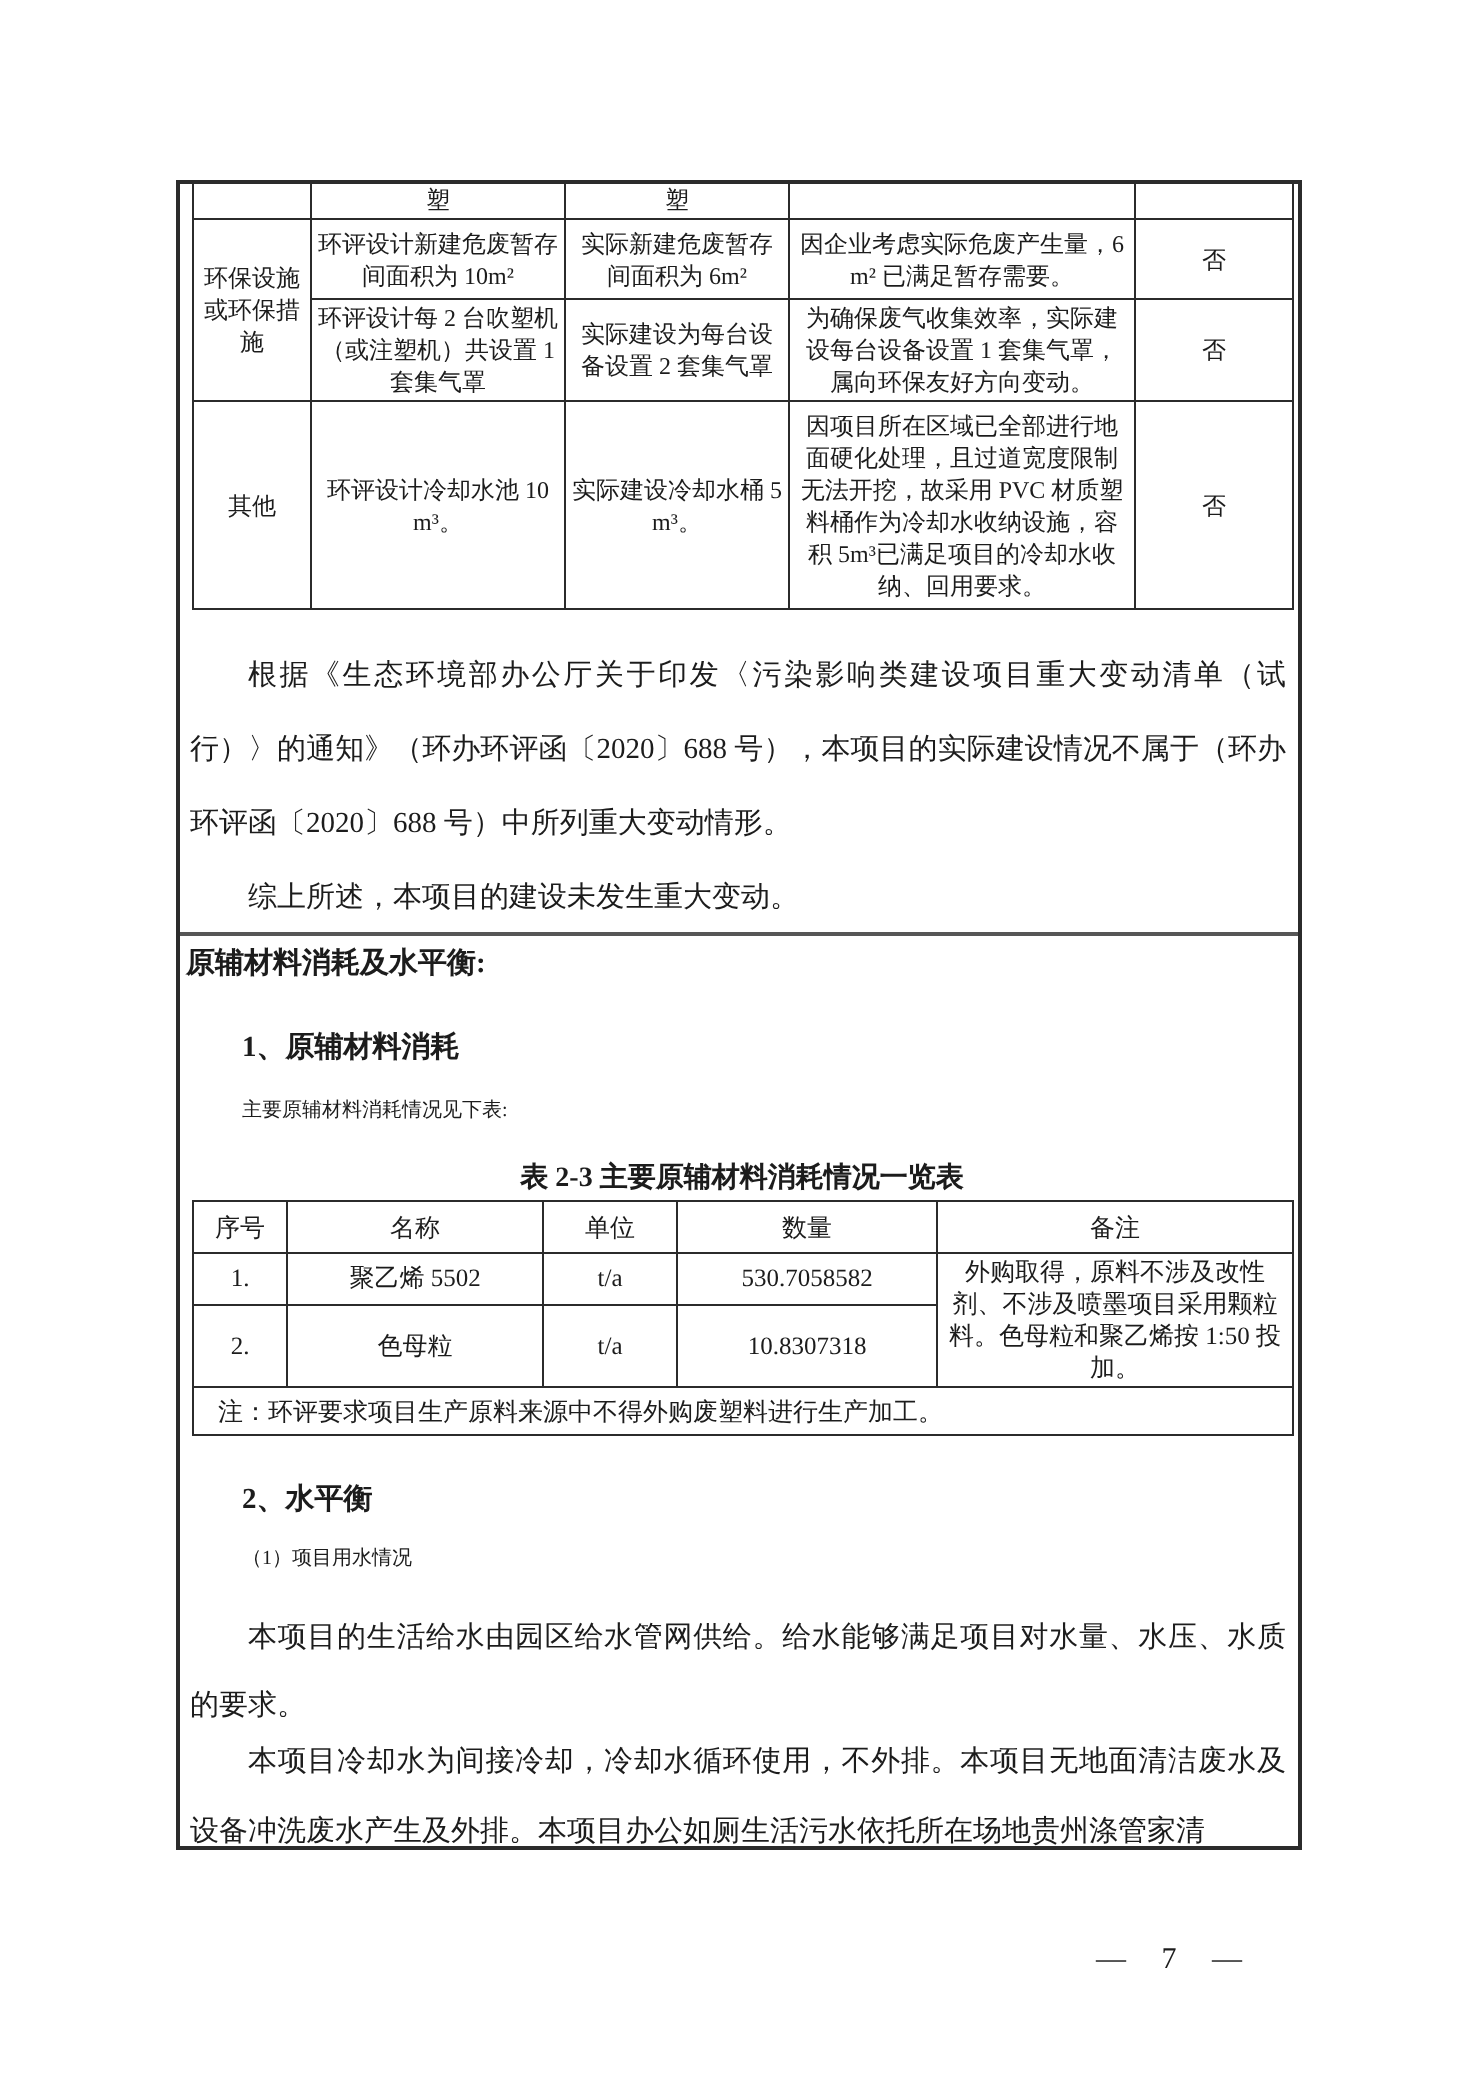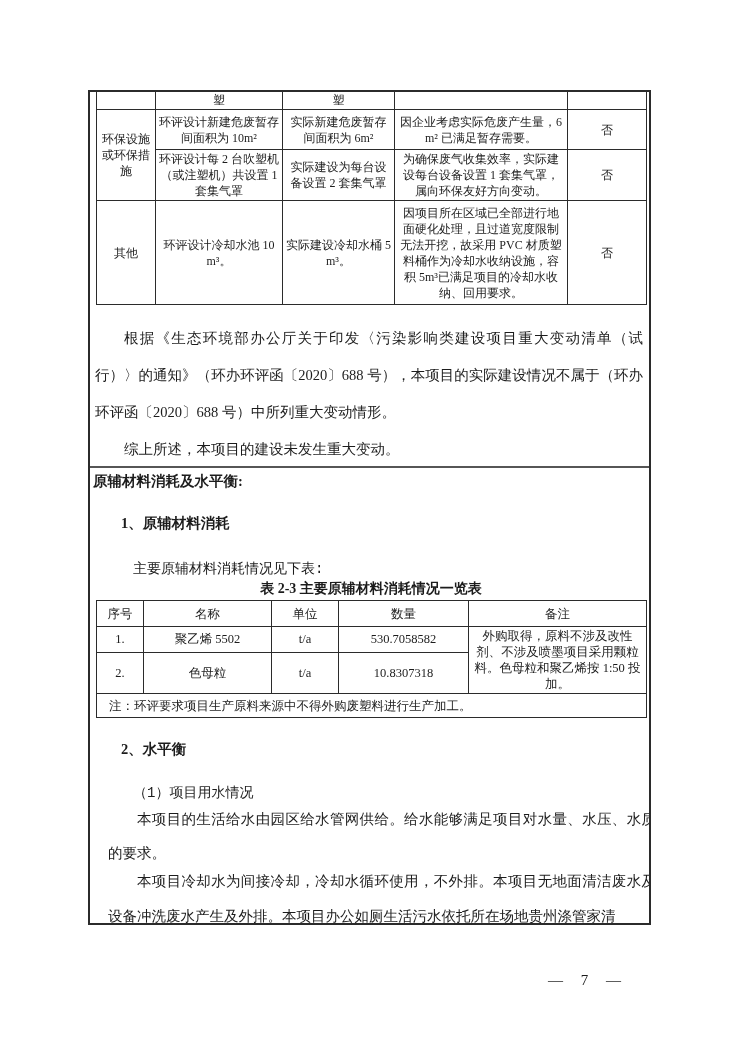--- a/index.html
+++ b/index.html
@@ -27,27 +27,27 @@
   .mat-table .note-cell { text-align:left; padding-left:12px;margin-left:20px; }
 
   .para {
     position:absolute; left:5px; width:548px; margin:0;
     font-size:14.5px; line-height:37px;
     text-align:justify; text-indent:2em;
   }
   .divider { position:absolute; left:0; right:0; top:374px; border-top:2.5px solid #565656; }
 
   .h-bold { position:absolute; margin:0; font-size:14.5px; font-weight:bold;text-align:center; }
-  .h-reg  { position:absolute; margin:12px; font-size:14px;font-family:Liberation Mono, monospace; }
+  .h-reg  { position:absolute; margin:0; font-size:10px; }
   .tbl-title {
     position:absolute; left:6px; top:488px; width:550px; margin:0;
     text-align:center; font-size:14px; font-weight:bold;
   }
   .water-para {
-    position:absolute; left:18px; width:548px; margin:0;
+    position:absolute; left:5px; width:548px; margin:0;
     font-size:14.5px; text-align:justify; text-indent:2em;
   }
   .page-num {
     position:absolute; left:548px; top:972px;
     font-size:15px; letter-spacing:7px; white-space:nowrap;
   }
 </style>
 </head>
 <body>
 

